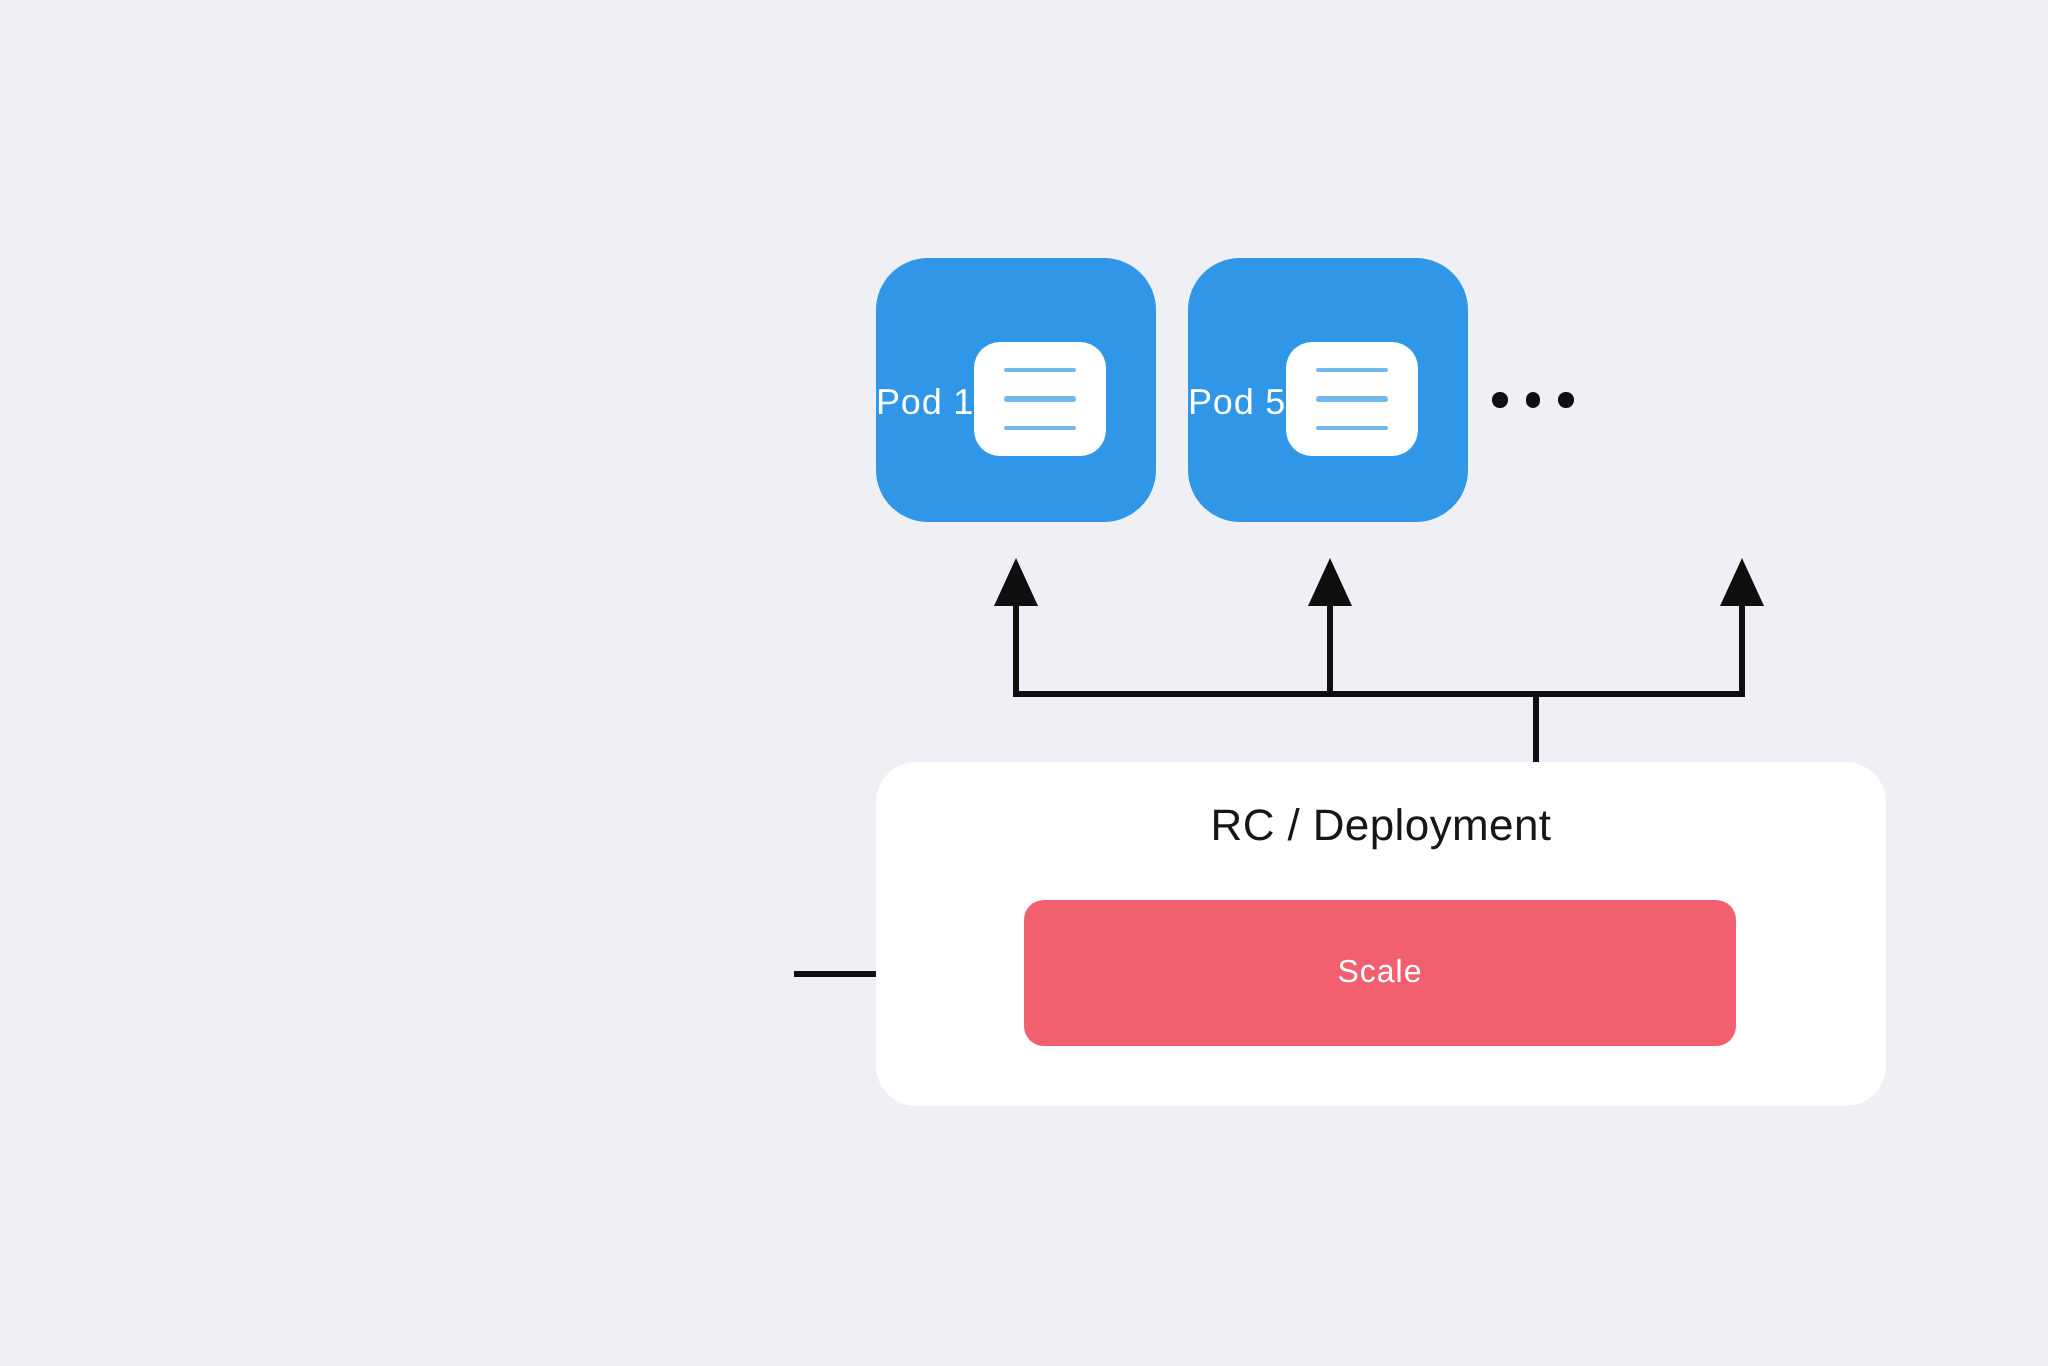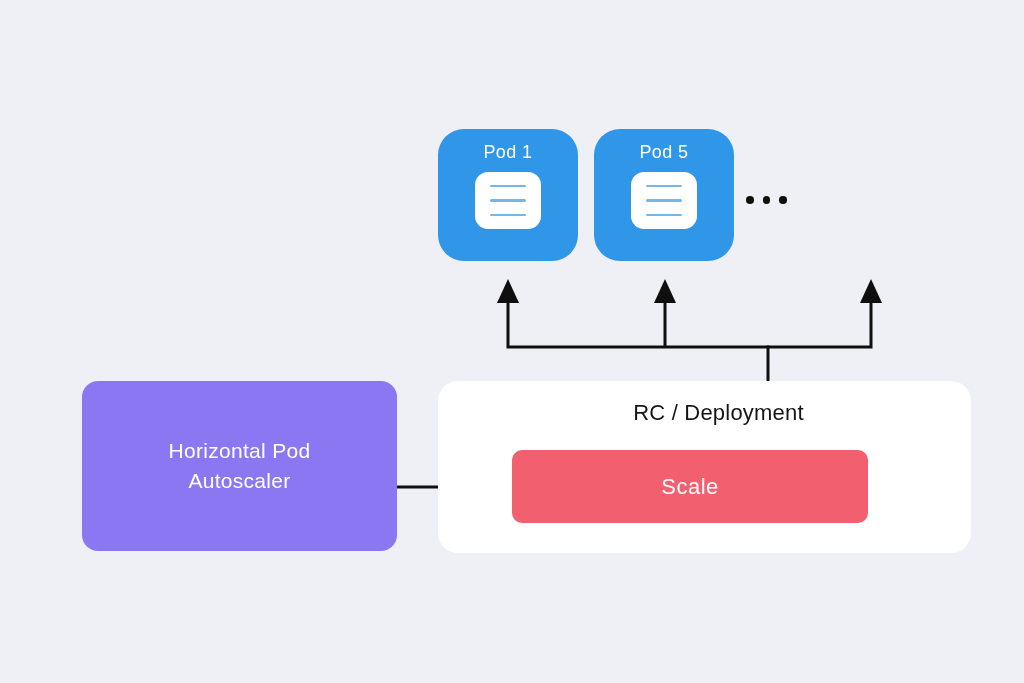--- a/index.html
+++ b/index.html
@@ -29,21 +29,21 @@
 
   
   .pod {
     position: absolute;
     top: 129px;
     width: 140px;
     height: 132px;
     border-radius: 26px;
     background: var(--pod-blue, #2F96E8);
     display: flex;
-    flex-direction: column;
+    flex-direction: row;
     align-items: center;
   }
   .pod-label {
     margin-top: 13px;
     font-size: 18px;
     font-weight: 500;
     letter-spacing: 0.4px;
     color: #ffffff;
   }
   .doc-icon {
@@ -106,21 +106,20 @@
 
   
   .deployment {
     position: absolute;
     left: 438px;
     top: 381px;
     width: 505px;
     height: 172px;
     border-radius: 20px;
     background: var(--card-white, #FFFFFF);
-    padding-left: 28px;
   }
   .deployment-title {
     margin-top: 19px;
     text-align: center;
     font-size: 22px;
     font-weight: 500;
     letter-spacing: 0.2px;
     color: var(--title-text, #161616);
   }
   .scale-button {
@@ -128,21 +127,21 @@
     left: 74px;
     top: 69px;
     width: 356px;
     height: 73px;
     border-radius: 10px;
     background: var(--scale-red, #F2606F);
     display: flex;
     align-items: center;
     justify-content: center;
     color: #ffffff;
-    font-size: 22px;
+    font-size: 16px;
     font-weight: 500;
     letter-spacing: 0.5px;
   }
 </style>
 </head>
 <body>
 
 <div class="stage">
 
   <svg class="connectors" viewBox="0 0 1024 683" xmlns="http://www.w3.org/2000/svg">
@@ -179,23 +178,19 @@
     </div>
   </div>
 
 
   <div class="ellipsis">
     <span></span>
     <span></span>
     <span></span>
   </div>
 
-  <div class="autoscaler">
-    <div class="autoscaler-label">Horizontal Pod
-Autoscaler</div>
-  </div>
 
   <div class="deployment">
     <div class="deployment-title">RC / Deployment</div>
     <div class="scale-button">Scale</div>
   </div>
 
 </div>
 
 </body></html>

